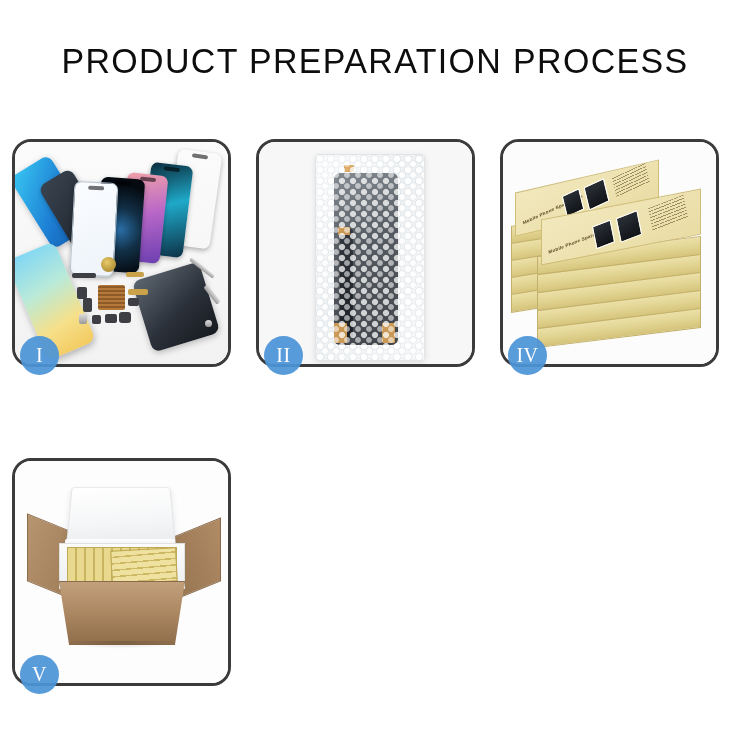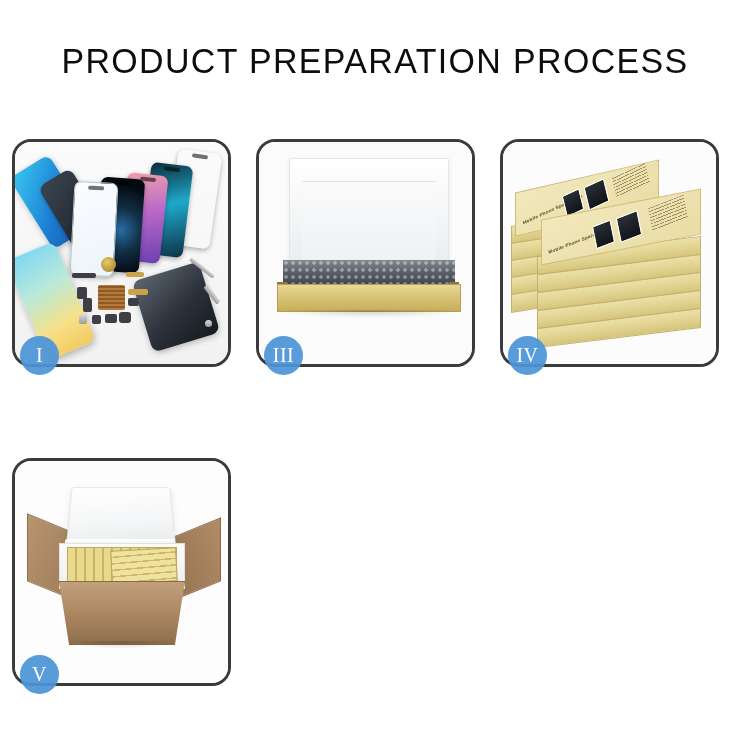--- a/index.html
+++ b/index.html
@@ -472,36 +472,37 @@
         <div class="part part-dark" style="left:90px;top:172px;width:12px;height:9px;"></div>
         <div class="part part-dark" style="left:104px;top:170px;width:12px;height:11px;border-radius:3px;"></div>
         <div class="part part-silver" style="left:172px;top:124px;width:30px;height:4px;transform:rotate(38deg);"></div>
         <div class="part part-silver" style="left:186px;top:150px;width:22px;height:5px;transform:rotate(52deg);"></div>
         <div class="part part-silver part-circle" style="left:190px;top:178px;width:7px;height:7px;"></div>
       </div>
     </div>
     <div class="badge">I</div>
   </div>
 
-
   <div class="panel">
-    <div class="panel-clip p3-bg">
+    <div class="panel-clip p2-bg">
       <div class="scene">
-        <div class="b3-lid">
-          <div class="b3-lid-in"></div>
+        <div class="bubblewrap">
+          <div class="bw-part"></div>
+          <div class="bw-flex"></div>
+          <div class="bw-tape" style="left:28px;top:10px;width:10px;height:7px;"></div>
+          <div class="bw-tape" style="left:22px;top:72px;width:12px;height:8px;"></div>
+          <div class="bw-tape" style="left:18px;top:168px;width:13px;height:20px;"></div>
+          <div class="bw-tape" style="left:66px;top:168px;width:13px;height:20px;"></div>
+          <div class="bw-overlay"></div>
         </div>
-        <div class="b3-inner"></div>
-        <div class="b3-lwall"></div>
-        <div class="b3-rwall"></div>
-        <div class="b3-front"></div>
-        <div class="b3-shadow"></div>
       </div>
     </div>
-    <div class="badge">III</div>
+    <div class="badge">II</div>
   </div>
+
 
   <div class="panel">
     <div class="panel-clip p4-bg">
       <div class="scene stack">
 
         <div class="sbox" style="left:8px;top:74px;width:124px;height:17px;transform:skewY(-9deg);"></div>
         <div class="sbox" style="left:8px;top:91px;width:124px;height:17px;transform:skewY(-9deg);"></div>
         <div class="sbox" style="left:8px;top:108px;width:124px;height:17px;transform:skewY(-9deg);"></div>
         <div class="sbox" style="left:8px;top:125px;width:124px;height:17px;transform:skewY(-9deg);"></div>
         <div class="sbox" style="left:8px;top:142px;width:124px;height:17px;transform:skewY(-9deg);"></div>

